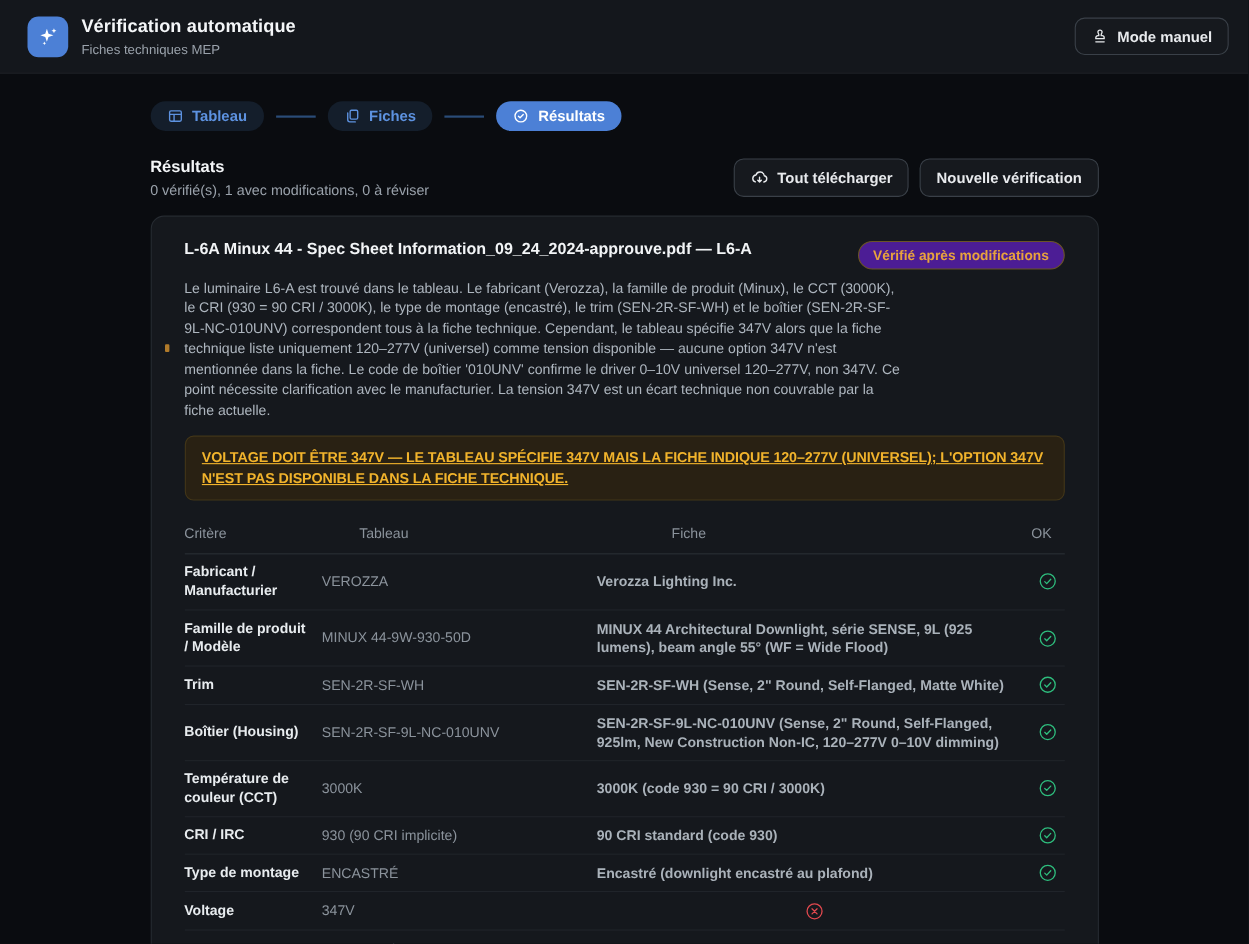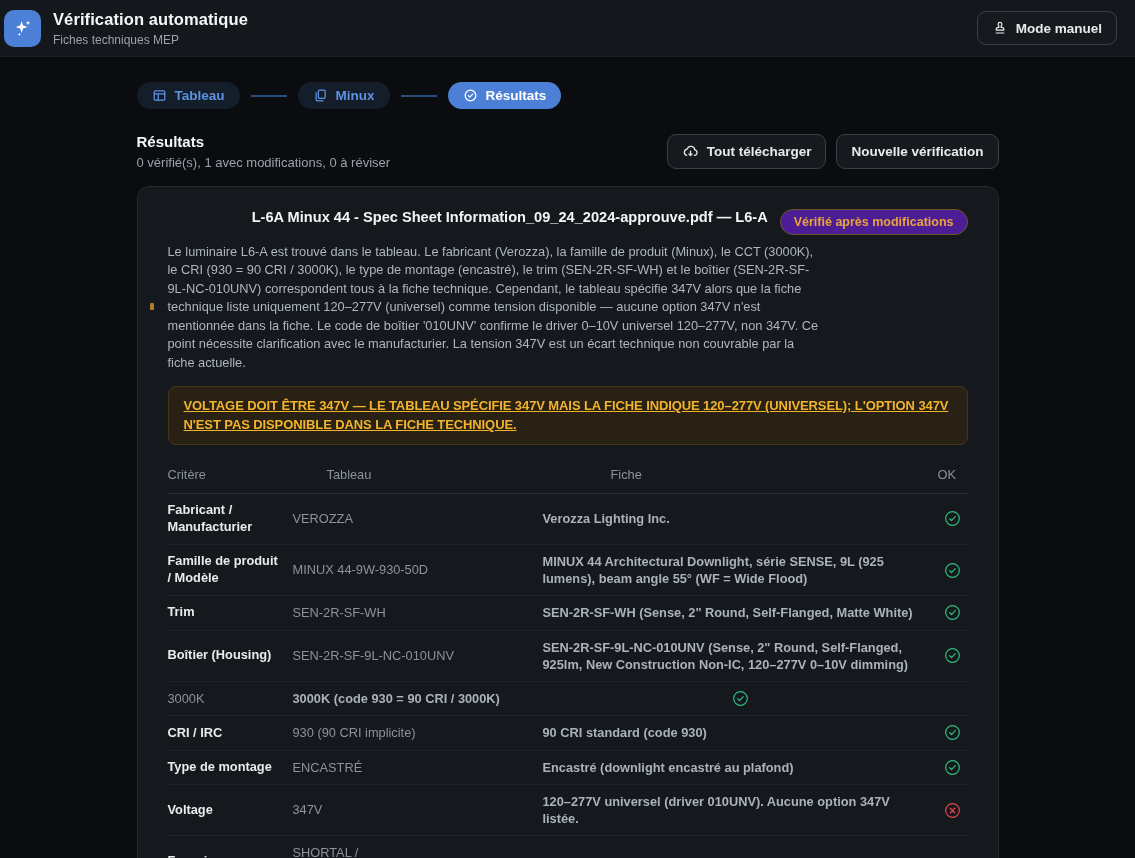--- a/index.html
+++ b/index.html
@@ -4,23 +4,23 @@
 <style>
   * { box-sizing: border-box; margin: 0; padding: 0; }
   html,body { width:1135px; height:858px; overflow:hidden; }
   body {
     background:#0a0c10;
     font-family:"Liberation Sans", sans-serif;
     color:#e8eaed;
   }
   
   .app-header {
-    height:57px; background:#14171c; border-bottom:1px solid #1c2025;
+    height:67px; background:#14171c; border-bottom:1px solid #1c2025;
     display:flex; align-items:center; justify-content:space-between;
-    padding:0 18px 0 4px;
+    padding:0 18px 0 25px;
   }
   .app-id { display:flex; align-items:center; gap:12px; }
   .app-logo {
     width:37px; height:37px; border-radius:10px; background:#4c80d6;
     display:flex; align-items:center; justify-content:center; color:#fff;
   }
   .app-title { font-size:16.5px; font-weight:700; color:#f4f6f8; letter-spacing:.1px; }
   .app-subtitle { font-size:12px; color:#9aa2ab; margin-top:4px; }
   .btn {
     display:inline-flex; align-items:center; gap:8px;
@@ -40,21 +40,21 @@
   .connector { width:36px; height:2px; background:#2a4c78; margin:0 11px; }
   .results-head { display:flex; justify-content:space-between; align-items:center; margin-top:24px; }
   .results-title { font-size:15px; font-weight:700; color:#f4f6f8; }
   .results-summary { font-size:13px; color:#9aa2ab; margin-top:5px; }
   .head-actions { display:flex; gap:10px; }
   
   .card {
     position:relative; margin-top:16px; background:#15181d;
     border:1px solid #262b31; border-radius:12px; padding:22px 30px 20px;
   }
-  .card-head { display:flex; justify-content:flex-end; align-items:flex-start; gap:12px; }
+  .card-head { display:flex; justify-content:space-between; align-items:flex-start; gap:12px; }
   .card-title { font-size:14.6px; font-weight:700; color:#f2f4f6; }
   .badge {
     border:1px solid #6b5426; color:#e8a33d; background:#4c1d95;
     padding:5px 13px; border-radius:999px; font-size:12.5px; font-weight:700; white-space:nowrap;
   }
   .desc {
     max-width:652px; font-size:12.8px; color:#aeb6bf; line-height:1.44;
     margin-top:8px;
   }
   .accent-dot {
@@ -126,21 +126,21 @@
       <span>Tableau</span>
     </div>
     <div class="connector"></div>
     <div class="pill">
       <span class="ico">
         <svg width="15" height="15" viewBox="0 0 24 24" fill="none" stroke="currentColor" stroke-width="2" stroke-linecap="round" stroke-linejoin="round">
           <rect x="8.5" y="3.5" width="11" height="13" rx="2"></rect>
           <path d="M5 7.5v10a3 3 0 0 0 3 3h8"></path>
         </svg>
       </span>
-      <span>Minux</span>
+      <span>Fiches</span>
     </div>
     <div class="connector"></div>
     <div class="pill active">
       <span class="ico">
         <svg width="15" height="15" viewBox="0 0 24 24" fill="none" stroke="currentColor" stroke-width="2" stroke-linecap="round" stroke-linejoin="round">
           <circle cx="12" cy="12" r="8.5"></circle>
           <path d="M8.5 12.2l2.4 2.4 4.6-4.9"></path>
         </svg>
       </span>
       <span>Résultats</span>
@@ -223,20 +223,21 @@
             <div class="c-tab">SEN-2R-SF-9L-NC-010UNV</div>
             <div class="c-fiche">SEN-2R-SF-9L-NC-010UNV (Sense, 2" Round, Self-Flanged, 925lm, New Construction Non-IC, 120–277V 0–10V dimming)</div>
             <div class="c-ok" style="color: rgb(46, 189, 125);">
               <svg width="17" height="17" viewBox="0 0 20 20" fill="none" stroke="currentColor" stroke-width="1.4" stroke-linecap="round" stroke-linejoin="round">
                 <circle cx="10" cy="10" r="8"></circle>
                 <path d="M6.8 10.3l2.1 2.1 4.3-4.6"></path>
               </svg>
             </div>
           </div>
           <div class="trow">
+            <div class="c-crit">Température de couleur (CCT)</div>
             <div class="c-tab">3000K</div>
             <div class="c-fiche">3000K (code 930 = 90 CRI / 3000K)</div>
             <div class="c-ok" style="color: rgb(46, 189, 125);">
               <svg width="17" height="17" viewBox="0 0 20 20" fill="none" stroke="currentColor" stroke-width="1.4" stroke-linecap="round" stroke-linejoin="round">
                 <circle cx="10" cy="10" r="8"></circle>
                 <path d="M6.8 10.3l2.1 2.1 4.3-4.6"></path>
               </svg>
             </div>
           </div>
           <div class="trow">
@@ -257,21 +258,20 @@
             <div class="c-ok" style="color: rgb(46, 189, 125);">
               <svg width="17" height="17" viewBox="0 0 20 20" fill="none" stroke="currentColor" stroke-width="1.4" stroke-linecap="round" stroke-linejoin="round">
                 <circle cx="10" cy="10" r="8"></circle>
                 <path d="M6.8 10.3l2.1 2.1 4.3-4.6"></path>
               </svg>
             </div>
           </div>
           <div class="trow">
             <div class="c-crit">Voltage</div>
             <div class="c-tab">347V</div>
-            <div class="c-fiche">120–277V universel (driver 010UNV). Aucune option 347V listée.</div>
             <div class="c-ok" style="color: rgb(224, 72, 78);">
               <svg width="17" height="17" viewBox="0 0 20 20" fill="none" stroke="currentColor" stroke-width="1.4" stroke-linecap="round">
                 <circle cx="10" cy="10" r="8"></circle>
                 <path d="M7.3 7.3l5.4 5.4M12.7 7.3l-5.4 5.4"></path>
               </svg>
             </div>
           </div>
           <div class="trow">
             <div class="c-crit">Fournisseur (contact)</div>
             <div class="c-tab">SHORTAL / EWEISSMAN@SHORTALL.CA / 514-788-4888</div>

